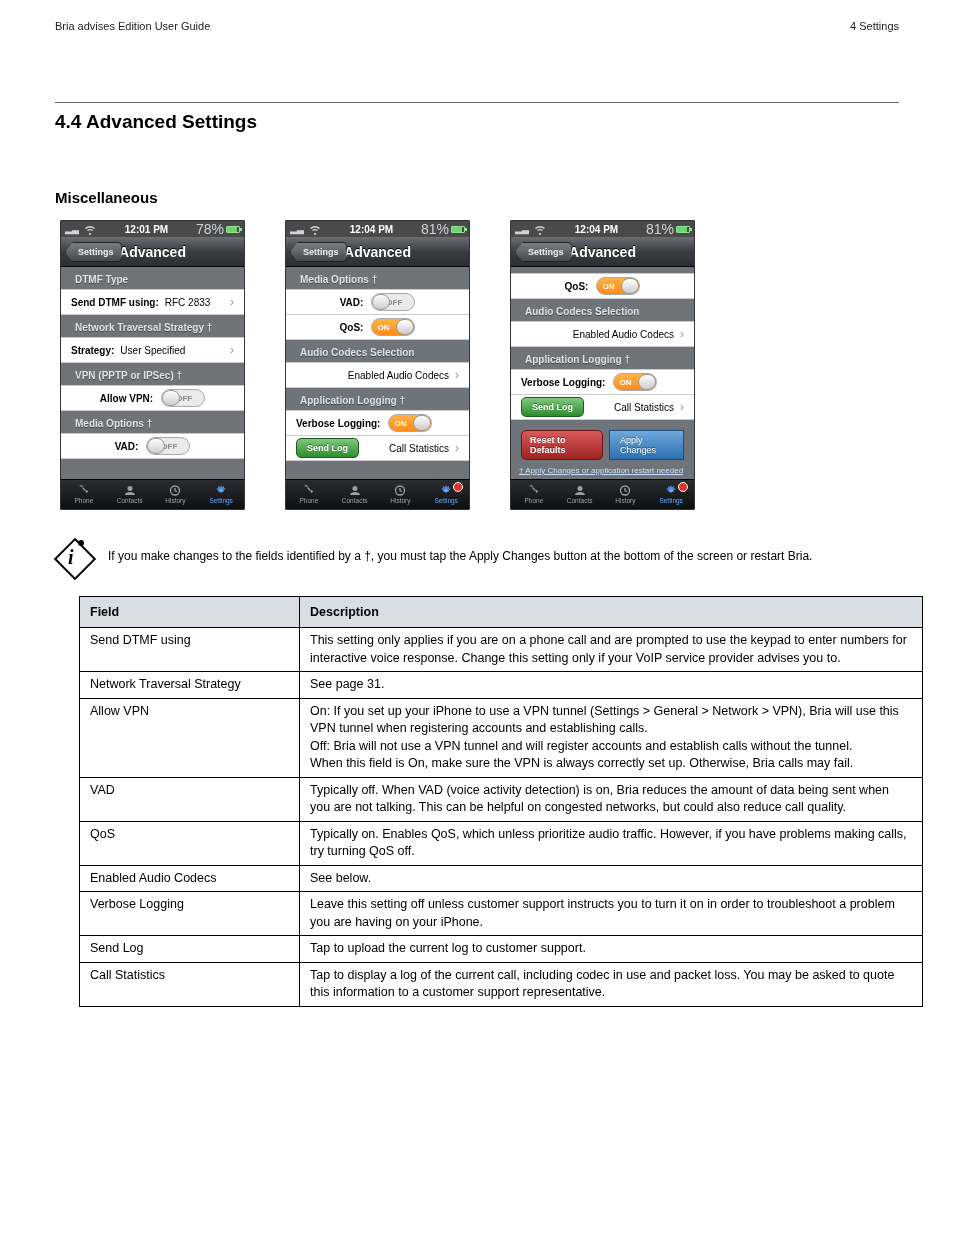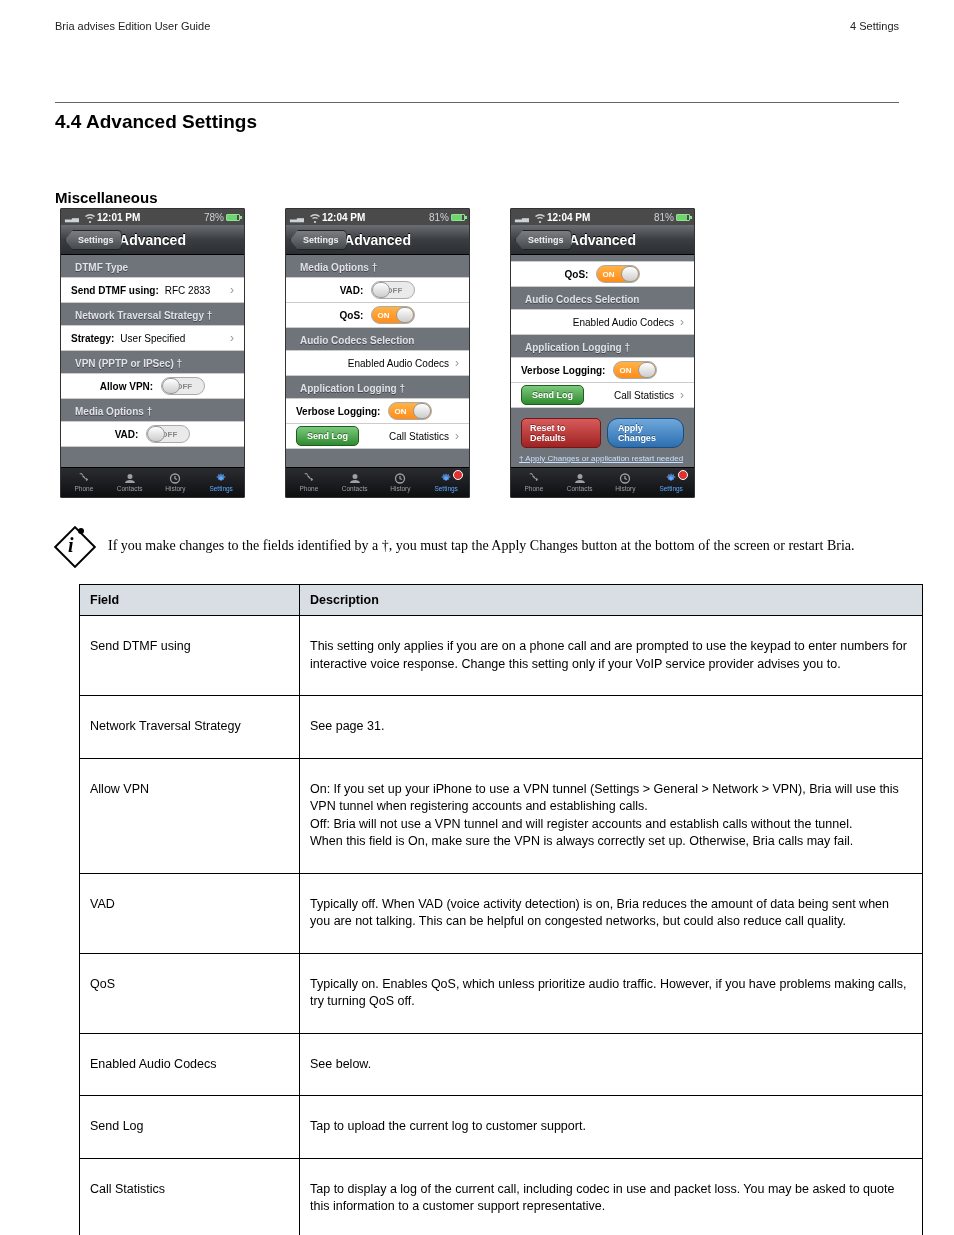--- a/index.html
+++ b/index.html
@@ -1,28 +1,28 @@
 <!DOCTYPE html>
 <html><head>
 <meta charset="utf-8">
 <style>
   * { box-sizing: border-box; margin: 0; padding: 0; }
   body { font-family: Arial, Helvetica, sans-serif; background: #fff; width: 954px; margin: 0 auto; color: #000; font-size: 13px; }
   .page { padding: 20px 55px 30px 55px; }
   .header-line { border-top: 1px solid #666; margin-bottom: 8px; }
   .header-row { display: flex; justify-content: space-between; font-size: 11px; color: #222; margin-bottom: 70px; }
   .section-title { font-size: 19px; font-weight: bold; margin-bottom: 56px; color: #000; }
-  .subsection-title { font-size: 15px; font-weight: bold; margin-bottom: 2px; }
+  .subsection-title { font-size: 15px; font-weight: bold; margin-bottom: 14px; }
   .shots { display: flex; gap: 40px; margin-left: 5px; margin-bottom: 30px; }
   .phone { width: 185px; height: 290px; border: 1px solid #333; background: #777; position: relative; font-family: 'Helvetica Neue', Helvetica, Arial, sans-serif; overflow: hidden; border-radius: 1px; }
   .status { height: 16px; background: #4a4a4a; color: #cfd3d6; font-size: 9px; display: flex; align-items: center; padding: 0 4px; }
   .status .sig { width: 18px; }
   .status .wifi { width: 14px; }
-  .status .time { flex: 1; font-weight: bold; color: #fff; font-size: 10px; }
-  .status .batt { font-size: 10px; }
+  .status .time { flex: 1; text-align: center; font-weight: bold; color: #fff; font-size: 10px; }
+  .status .batt { font-size: 14px; }
   .status .batt-icon { display:inline-block; width:14px; height:7px; border:1px solid #8fe28f; border-radius:1px; margin-left:2px; position:relative; vertical-align:middle;}
   .status .batt-icon::after{content:'';position:absolute;right:-3px;top:1px;width:2px;height:3px;background:#8fe28f;}
   .status .batt-icon::before{content:'';position:absolute;left:0;top:0;bottom:0;width:80%;background:#6fd66f;}
   .nav { height: 30px; background: linear-gradient(#6b6f74,#3a3e42 50%,#2b2f33); border-bottom:1px solid #000; display:flex; align-items:center; position:relative; }
   .nav .back { position:absolute; left:4px; top:5px; height:20px; padding:0 7px 0 12px; background:linear-gradient(#7a7e82,#454a4f); border:1px solid #222; border-radius:4px; color:#eee; font-size:9px; line-height:18px; font-weight:bold; clip-path: polygon(8px 0, 100% 0, 100% 100%, 8px 100%, 0 50%);}
   .nav .title { flex:1; text-align:center; color:#fff; font-weight:bold; font-size:14px; text-shadow:0 -1px 0 #000;}
   .content { background:#6f737a; height:214px; overflow:hidden; font-size:10px; }
   .grp-lbl { color:#dfe3e8; font-weight:bold; font-size:10px; padding:7px 10px 4px 14px; text-shadow:0 1px 0 rgba(0,0,0,.4);}
   .row-white { background:#fff; border-top:1px solid #ccc; border-bottom:1px solid #ccc; min-height:26px; display:flex; align-items:center; padding:0 10px; color:#000; }
   .row-white + .row-white { margin-top:-1px; }
@@ -32,36 +32,36 @@
   .row-white .chev { color:#999; font-size:12px; margin-left:6px;}
   .row-white.right-al .rtxt { flex:1; text-align:right; font-size:10px; color:#000;}
   .toggle { width:44px; height:18px; border-radius:9px; border:1px solid #aaa; background:#eaeaea; position:relative; display:inline-flex; align-items:center; font-size:8px; font-weight:bold; overflow:hidden;}
   .toggle .knob { width:18px; height:16px; border-radius:8px; background:linear-gradient(#fff,#ccc); border:1px solid #999; position:absolute; top:0; }
   .toggle.off { justify-content:flex-end; padding-right:12px; color:#888;}
   .toggle.off .knob { left:0; }
   .toggle.on { background:linear-gradient(#ffb347,#ff8c1a); color:#fff; justify-content:flex-start; padding-left:5px;}
   .toggle.on .knob { right:0; }
   .btn-green { background:linear-gradient(#7ec97e,#2e8b2e); color:#fff; font-weight:bold; font-size:9px; border:1px solid #1f5c1f; border-radius:5px; padding:4px 10px; text-shadow:0 -1px 0 rgba(0,0,0,.4);}
   .btn-red { background:linear-gradient(#d85a5a,#a02323); color:#fff; font-weight:bold; font-size:9px; border:1px solid #701818; border-radius:5px; padding:4px 8px; text-shadow:0 -1px 0 rgba(0,0,0,.4);}
-  .btn-blue { background:linear-gradient(#6fa8dc,#2c6fb0); color:#fff; font-weight:bold; font-size:9px; border:1px solid #1c4d7a; border-radius:11px; padding:4px 10px; text-shadow:0 -1px 0 rgba(0,0,0,.4);}
+  .btn-blue { background:linear-gradient(#6fa8dc,#2c6fb0); color:#fff; font-weight:normal; font-size:9px; border:1px solid #1c4d7a; border-radius:0; padding:4px 10px; text-shadow:0 -1px 0 rgba(0,0,0,.4);}
   .tab-bar { position:absolute; bottom:0; left:0; right:0; height:30px; background:linear-gradient(#2a2c30,#0e0f11); display:flex; border-top:1px solid #000;}
   .tab { flex:1; display:flex; flex-direction:column; align-items:center; justify-content:center; color:#9aa0a6; font-size:6.5px; gap:1px;}
   .tab.active { color:#5fa8ff; }
   .tab .ico { width:14px; height:11px; display:flex; align-items:center; justify-content:center;}
   .tab .badge { position:absolute; top:2px; width:10px; height:10px; border-radius:50%; background:#e03030; border:1px solid #fff;}
   .note-row { display:flex; align-items:flex-start; gap:14px; margin-bottom:18px; margin-left:3px;}
   .info-icon { width:36px; height:38px; position:relative; }
   .info-diamond { width:30px; height:30px; border:2px solid #000; transform: rotate(45deg); position:absolute; top:4px; left:2px; }
   .info-letter { position:absolute; top:6px; left:10px; font-family: 'Times New Roman', serif; font-size:20px; font-weight:bold; font-style:italic; z-index:2;}
   .info-dot { position:absolute; top:0; left:20px; width:6px; height:6px; border-radius:50%; background:#000;}
-  .note-text { font-size:14px; line-height:1.45; padding-top:8px;font-family:Liberation Serif, serif;}
+  .note-text { font-size:12px; line-height:1.45; padding-top:8px;}
   table.fields { width:100%; border-collapse:collapse; font-size:12.5px;margin-left:24px; }
   table.fields th { background:#d9dde4; text-align:left; font-weight:bold; padding:8px 10px; border:1px solid #000; }
   table.fields th.c1 { width:220px; }
-  table.fields td { border:1px solid #000; padding:22px 10px; vertical-align:top; line-height:1.4;}
+  table.fields td { border:1px solid #000; padding:4px 10px; vertical-align:top; line-height:1.4;}
   .row-inline { background:transparent; display:flex; align-items:center; padding:4px 10px; gap:6px;}
   .footnote { color:#c7e0ff; font-size:8px; padding:2px 8px 0 8px; text-decoration:underline;}
   svg.ti { width:14px; height:11px; }
 </style>
 </head>
 <body>
 <div class="page">
 
 <div class="header-row">
   <span>Bria advises Edition User Guide</span>
@@ -379,20 +379,24 @@
         </tr>
     <tr>
           <td>QoS</td>
           <td>Typically on. Enables QoS, which unless prioritize audio traffic. However, if you have problems making calls, try turning QoS off.</td>
         </tr>
     <tr>
           <td>Enabled Audio Codecs</td>
           <td>See below.</td>
         </tr>
     <tr>
+          <td>Verbose Logging</td>
+          <td>Leave this setting off unless customer support instructs you to turn it on in order to troubleshoot a problem you are having on your iPhone.</td>
+        </tr>
+    <tr>
           <td>Send Log</td>
           <td>Tap to upload the current log to customer support.</td>
         </tr>
     <tr>
           <td>Call Statistics</td>
           <td>Tap to display a log of the current call, including codec in use and packet loss. You may be asked to quote this information to a customer support representative.</td>
         </tr>
   </tbody>
 </table>
 

